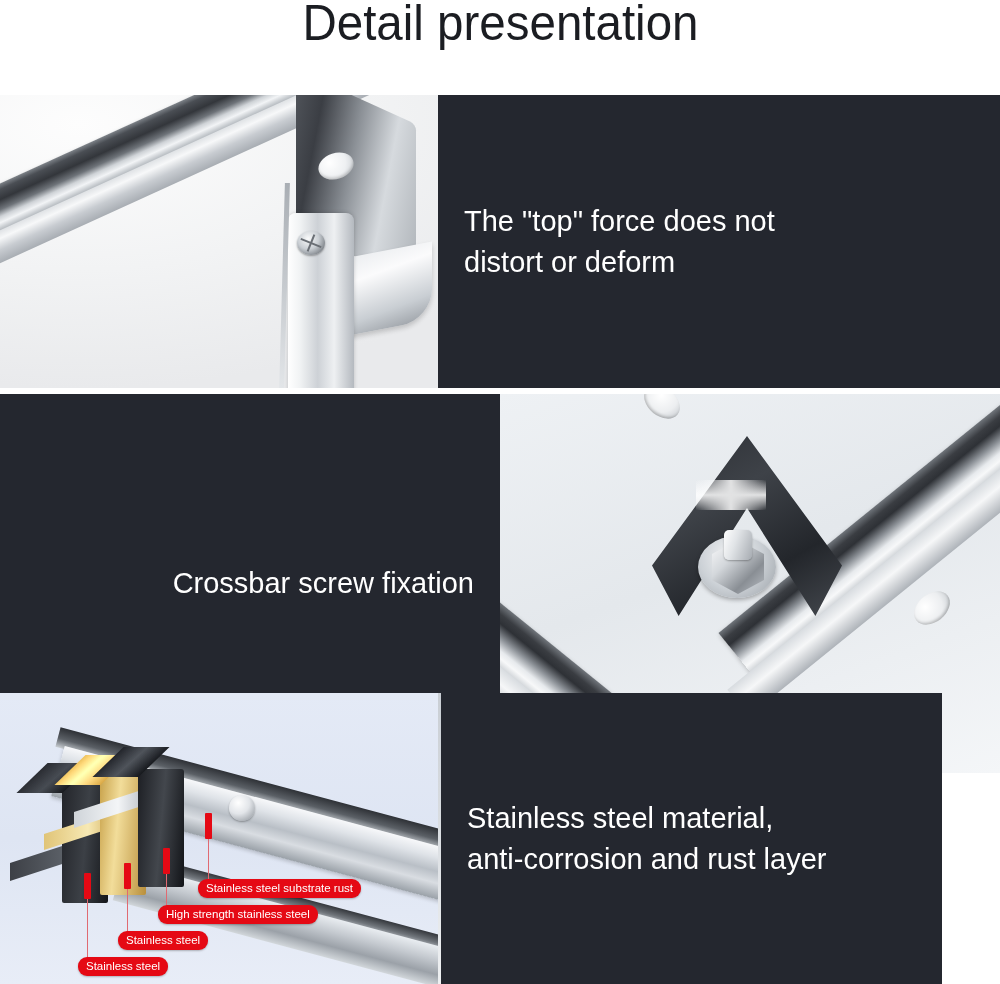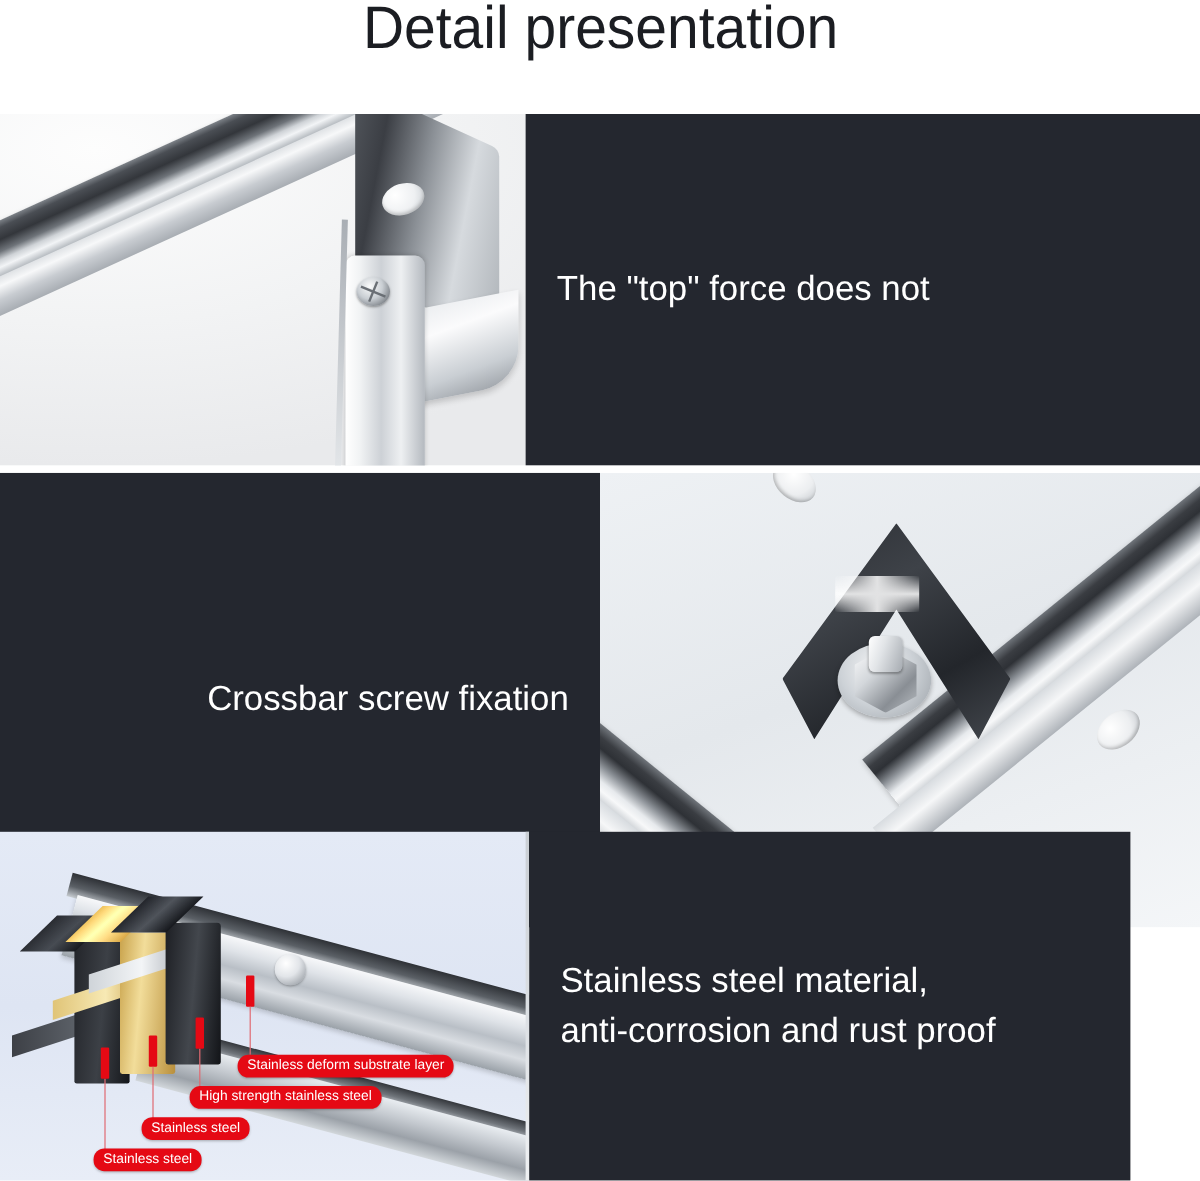--- a/index.html
+++ b/index.html
@@ -372,20 +372,21 @@
         <div class="p1-top-plate"></div>
         <div class="p1-strut"></div>
         <div class="p1-strut-edge"></div>
         <div class="p1-screw"></div>
       </div>
     </div>
 
     <div class="pane dark" style="width:562px">
       <div class="caption cap-left">
         <span class="ln">The "top" force does not</span>
+        <span class="ln">distort or deform</span>
       </div>
     </div>
 
   </div>
 
   <div class="row" id="row2">
 
     <div class="pane dark" style="width:500px">
       <div class="caption cap-right">
         <span class="ln">Crossbar screw fixation</span>
@@ -434,31 +435,31 @@
         <div class="tick" style="left:84px;  top:180px;"></div>
         <div class="tick" style="left:124px; top:170px;"></div>
         <div class="tick" style="left:163px; top:155px;"></div>
         <div class="tick" style="left:205px; top:120px;"></div>
 
         <div class="leader" style="left:87px;  top:206px; height:72px;"></div>
         <div class="leader" style="left:127px; top:196px; height:57px;"></div>
         <div class="leader" style="left:166px; top:181px; height:42px;"></div>
         <div class="leader" style="left:208px; top:146px; height:40px;"></div>
 
-        <div class="pill" style="left:198px; top:186px;">Stainless deform substrate layer</div>
+        <div class="pill" style="left:198px; top:186px;">Stainless steel substrate rust</div>
         <div class="pill" style="left:158px; top:212px;text-align:right;">High strength stainless steel</div>
         <div class="pill" style="left:118px; top:238px;">Stainless steel</div>
         <div class="pill" style="left:78px;  top:264px;">Stainless steel</div>
 
         <div class="p3-divider"></div>
       </div>
     </div>
 
     <div class="pane dark" style="width:501px">
       <div class="caption cap-left">
         <span class="ln">Stainless steel material,</span>
-        <span class="ln">anti-corrosion and rust proof</span>
+        <span class="ln">anti-corrosion and rust layer</span>
       </div>
     </div>
 
   </div>
 
 </div>
 
 </body></html>

